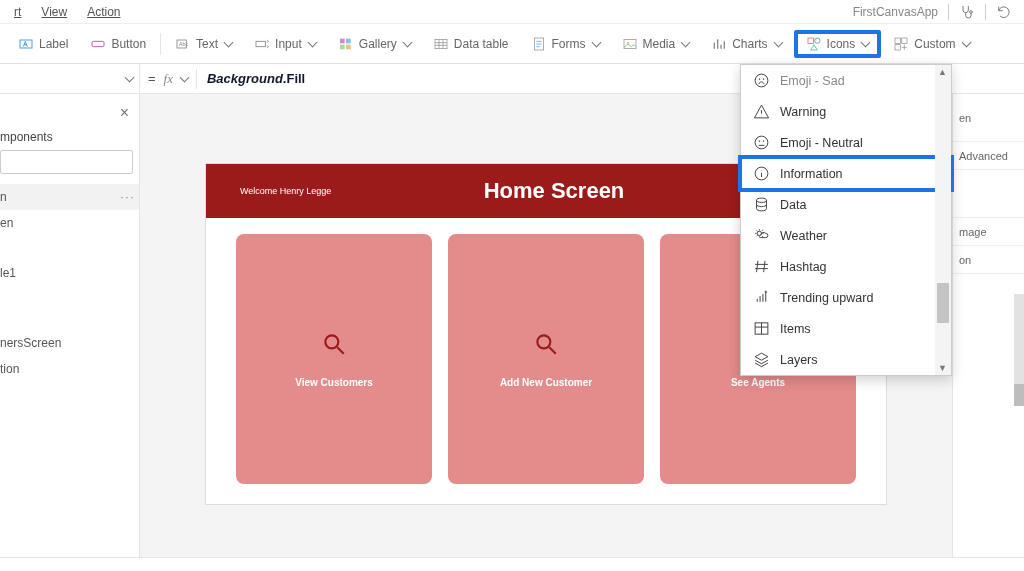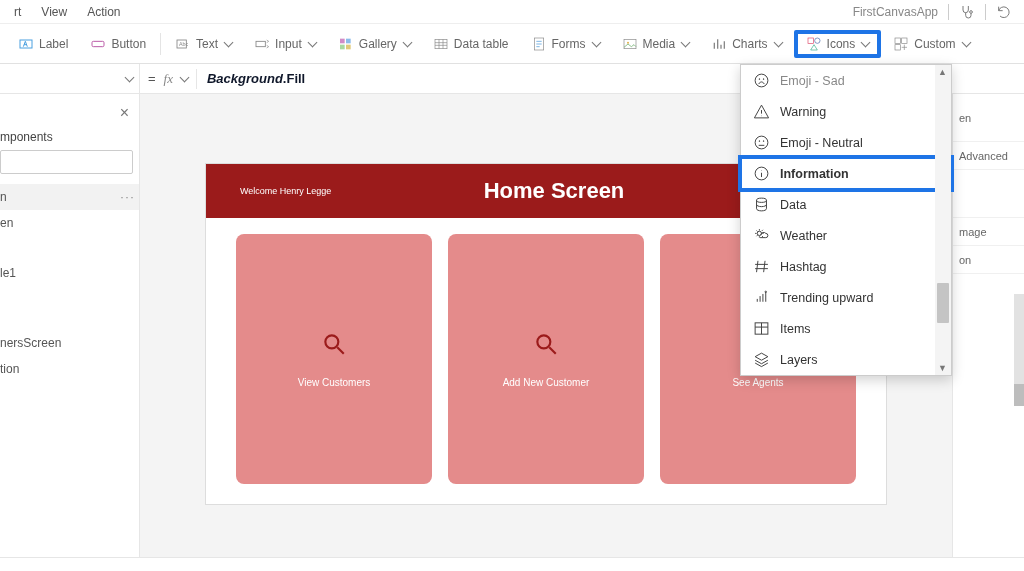--- a/index.html
+++ b/index.html
@@ -1,20 +1,20 @@
 <!DOCTYPE html>
 <html><head>
 <meta charset="utf-8">
 <style>
   * { box-sizing: border-box; margin: 0; padding: 0; font-family: "Segoe UI", Arial, sans-serif; }
   body { width: 1024px; height: 571px; background: #fff; overflow: hidden; position: relative; color: #333; }
 
   
   .menubar { height: 24px; display: flex; align-items: center; padding: 0 4px; font-size: 12px; color: #555; border-bottom: 1px solid #eee; }
-  .menubar .mitem { padding: 0 10px; cursor: pointer; }
+  .menubar .mitem { padding: 0 10px; cursor: pointer; text-decoration: underline; }
   .menubar .right { margin-left: auto; display: flex; align-items: center; gap: 10px; padding-right: 8px; }
   .menubar .appname { color: #888; font-size: 12px; }
   .vdiv { width: 1px; height: 16px; background: #ccc; }
   .misc-icon { width: 16px; height: 16px; stroke: #7b7b7b; fill: none; stroke-width: 1.5; }
 
   
   .ribbon { height: 40px; display: flex; align-items: center; padding: 0 8px; border-bottom: 1px solid #e1e1e1; font-size: 12px; color: #666; gap: 2px; }
   .ribbon .tool { display: flex; align-items: center; gap: 5px; padding: 4px 10px; border-radius: 2px; cursor: pointer; white-space: nowrap; }
   .ribbon .sep { width: 1px; height: 22px; background: #e4e4e4; margin: 0 2px; }
   .ribbon svg.ticon { width: 16px; height: 16px; }
@@ -43,34 +43,34 @@
   .dots { letter-spacing: 1px; color:#888; }
 
   
   .canvaswrap { flex: 1; background: #f4f4f4; position: relative; display:flex; justify-content:center; padding-top: 70px; }
   .phoneframe { width: 680px; height: 340px; background: #fff; position: relative; box-shadow: 0 0 0 1px #ddd; }
   .apphdr { height: 54px; background: #9b1b1b; color: #fff; display: flex; align-items: center; position: relative; }
   .apphdr .welcome { font-size: 9px; padding-left: 34px; }
   .apphdr .title { position:absolute; left:16px; right:0; text-align:center; font-size: 22px; font-weight: 700; }
   .apphdr .date { position:absolute; right: 18px; font-size: 9px; }
   .cards { display:flex; gap: 16px; padding: 16px 30px 20px 30px; height: calc(100% - 54px); }
-  .card { flex:1; background: #e48b8b; border-radius: 8px; display:flex; flex-direction:column; align-items:center; justify-content:center; color:#fff; font-size: 10px; font-weight:400; gap: 20px; }
+  .card { flex:1; background: #e48b8b; border-radius: 8px; display:flex; flex-direction:column; align-items:center; justify-content:center; color:#fff; font-size: 10px; font-weight:700; gap: 20px; }
   .card svg { width: 26px; height: 26px; stroke: #9b1b1b; stroke-width: 2; fill: none; }
 
   
   .rightpanel { width: 72px; border-left: 1px solid #e6e6e6; background:#fff; font-size: 11px; color:#666; }
   .rightpanel .rrow { height: 28px; display:flex; align-items:center; padding-left: 6px; border-bottom: 1px solid #f0f0f0; }
 
   
   .icondropdown { position: absolute; top: 64px; left: 740px; width: 212px; background: #fff; border: 1px solid #ccc; box-shadow: 0 4px 12px rgba(0,0,0,0.18); font-size: 12.5px; color: #333; z-index: 50; }
   .icondropdown .scroll { border-left: 0; }
   .icondropdown .irow { display:flex; align-items:center; gap: 10px; padding: 7px 12px; cursor:pointer; }
   .icondropdown .irow svg { width: 17px; height: 17px; stroke: #444; fill: none; stroke-width: 1.4; }
   .icondropdown .irow.muted { color: #888; }
-  .icondropdown .irow.highlighted { outline: 4px solid #1e74e6; outline-offset: -1px; font-weight: bold; }
+  .icondropdown .irow.highlighted { outline: 4px solid #1e74e6; outline-offset: -1px; }
   .icondropdown .scrollbar { position:absolute; right:0; top:0; bottom:0; width: 16px; background:#f4f4f4; }
   .icondropdown .thumb { position:absolute; right:2px; top: 218px; width:12px; height: 40px; background:#c4c4c4; border-radius:1px; }
   .icondropdown .arr { position:absolute; right:4px; font-size:9px; color:#777; }
   .icondropdown .arr.up { top: 2px; }
   .icondropdown .arr.dn { bottom: 2px; }
 
   
   .bottombar { position:absolute; bottom:0; left:0; right:0; height:14px; border-top:1px solid #e6e6e6; background:#fff; }
 
   

